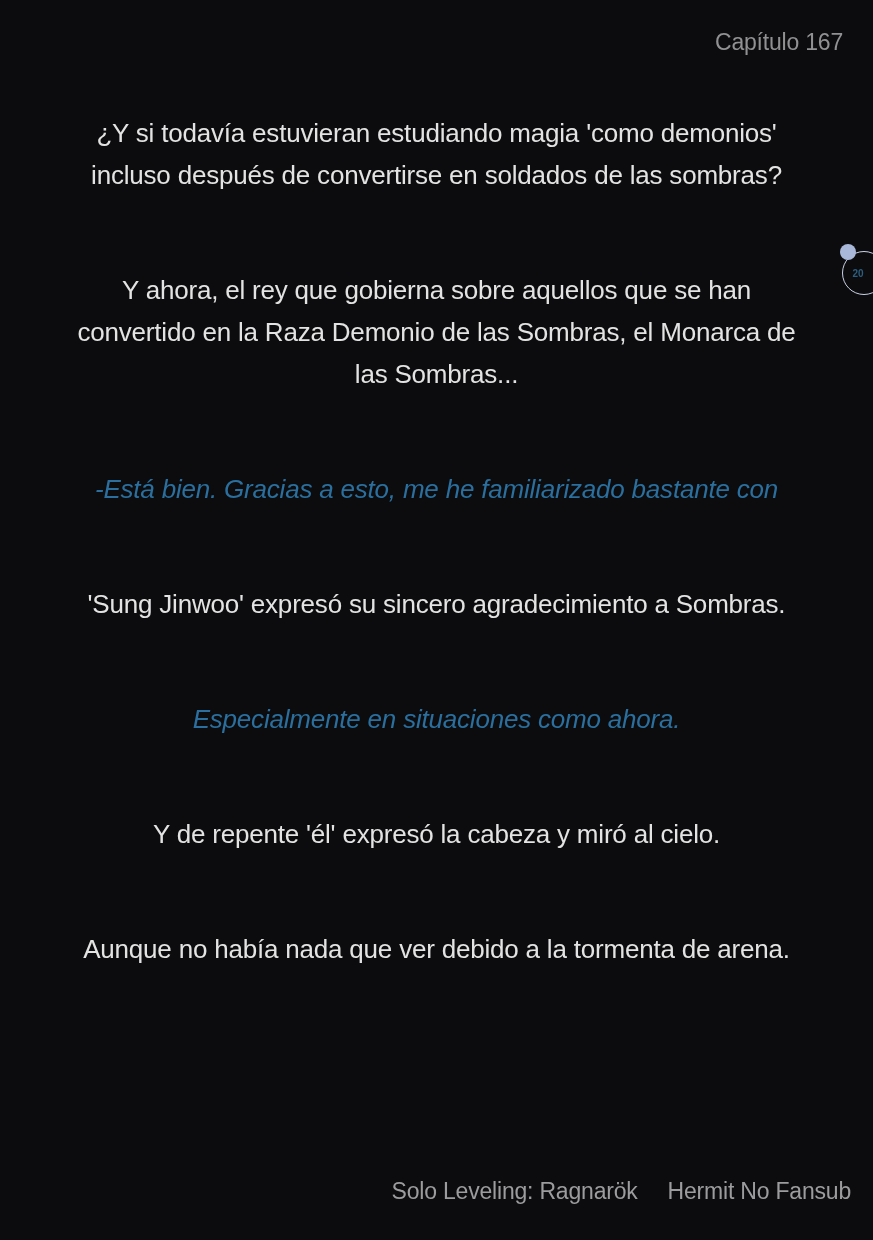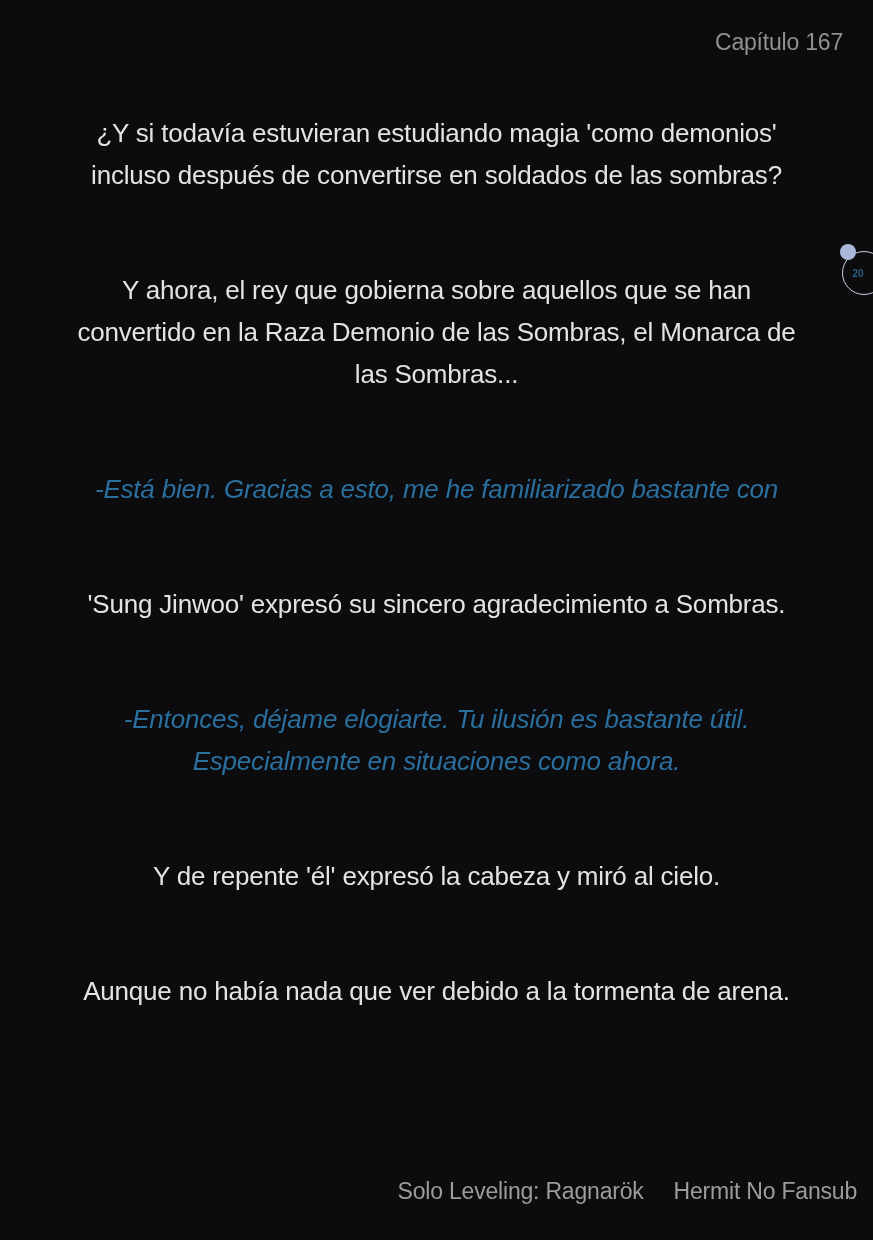--- a/index.html
+++ b/index.html
@@ -62,21 +62,21 @@
   }
   .progress-badge .dot{
     position:absolute;
     top:-8px; left:-3px;
     width:16px; height:16px;
     border-radius:50%;
     background:var(--badge-dot);
   }
   .page-footer{
     position:absolute;
-    top:1176px; right:16px;
+    top:1176px; right:22px;
     display:flex; gap:30px;
     font-size:23px; line-height:30px;
     color:var(--footer-text);
     letter-spacing:-0.2px;
     white-space:nowrap;
   }
 </style>
 </head>
 <body>
 
@@ -102,21 +102,20 @@
 
   <p class="para dialogue">
     <span class="line">-Está bien. Gracias a esto, me he familiarizado bastante con</span>
   </p>
 
   <p class="para">
     <span class="line">'Sung Jinwoo' expresó su sincero agradecimiento a Sombras.</span>
   </p>
 
   <p class="para dialogue">
-    <span class="line">-Entonces, déjame elogiarte. Tu ilusión es bastante útil.</span>
     <span class="line">Especialmente en situaciones como ahora.</span>
   </p>
 
   <p class="para">
     <span class="line">Y de repente 'él' expresó la cabeza y miró al cielo.</span>
   </p>
 
   <p class="para">
     <span class="line">Aunque no había nada que ver debido a la tormenta de arena.</span>
   </p>

